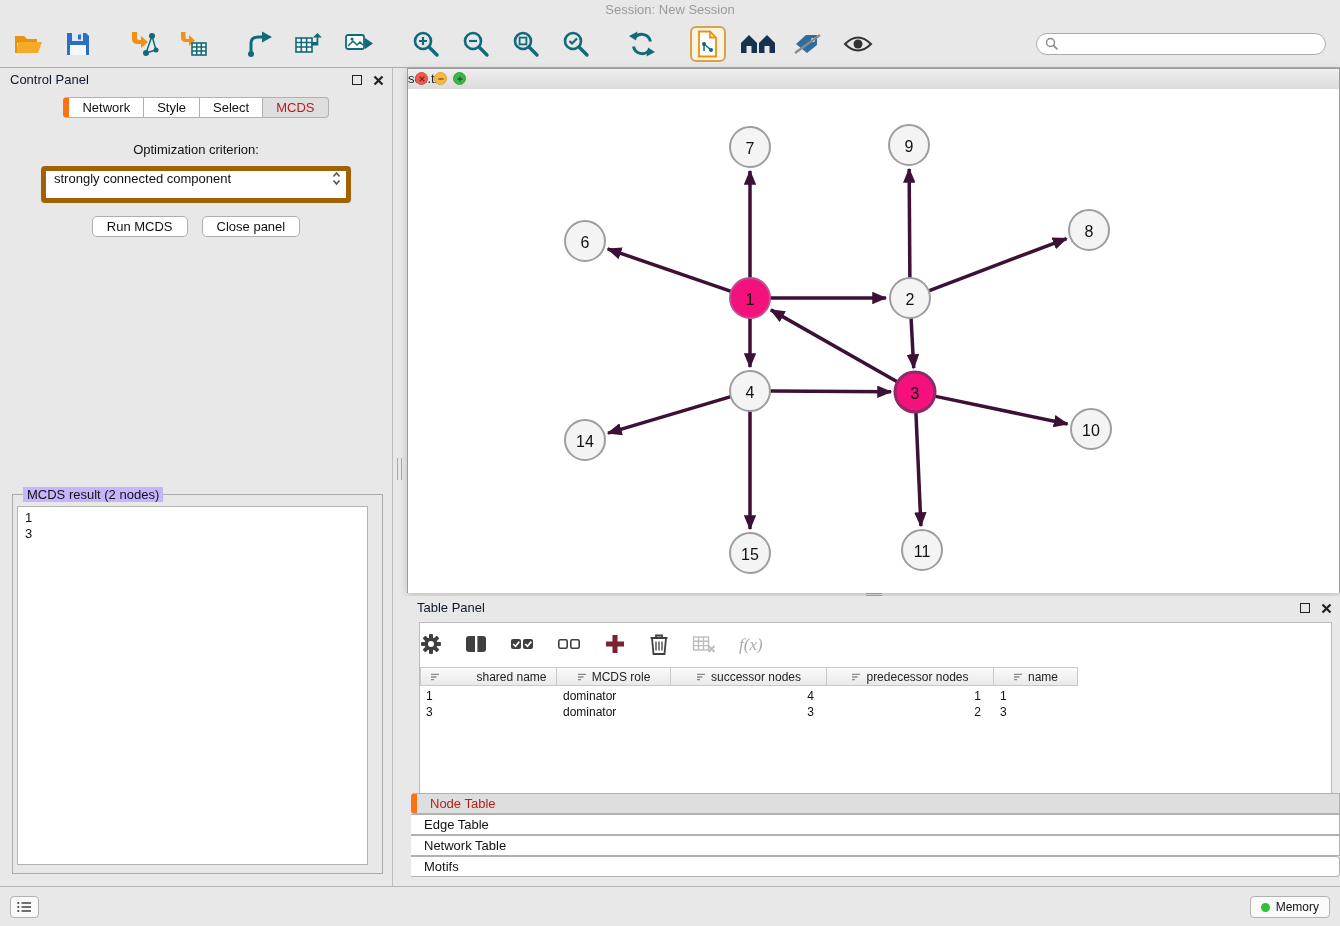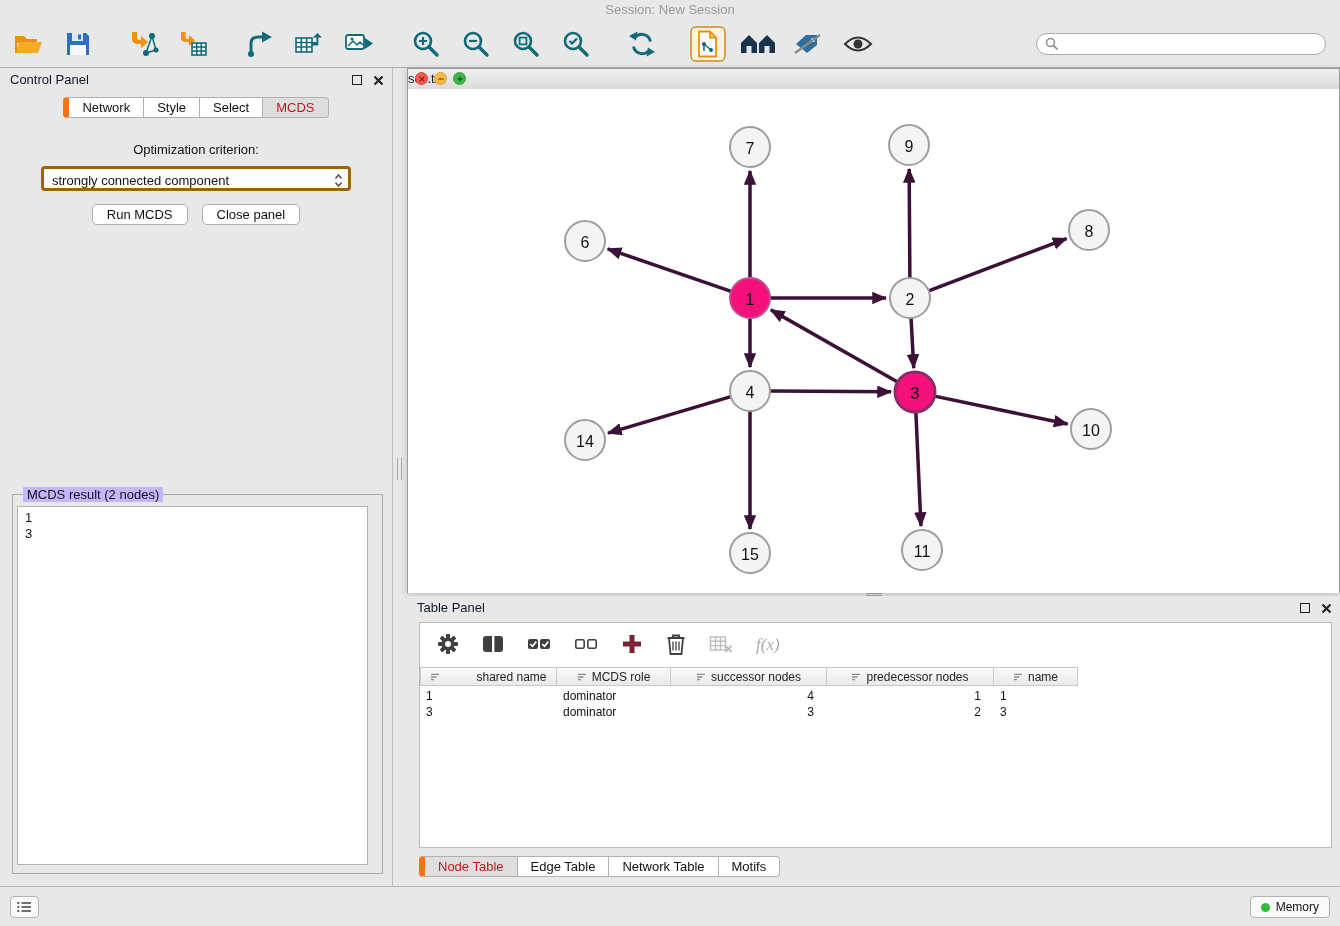--- a/index.html
+++ b/index.html
@@ -37,22 +37,22 @@
   
   .control-panel { position:absolute; left:0; top:68px; width:393px; height:818px;
     background:#e8e8e8; border-right:1px solid #bdbdbd; }
   .seg-tabs { display:flex; justify-content:center; margin-top:5px; }
   .seg-tab { height:21px; line-height:19px; padding:0 13px; background:#fff;
     border:1px solid #b1b1b1; border-left:none; font-size:13px; color:#111; cursor:default; }
   .seg-tab:first-child { border-left:6px solid #f97316; border-radius:4px 0 0 4px; }
   .seg-tab:last-child { border-radius:0 4px 4px 0; }
   .seg-tab.active { background:#dedede; color:#b91c1c; }
   .opt-label { text-align:center; margin-top:24px; font-size:13px; }
-  .dropdown { margin:9px auto 0; width:310px; height:25px; background:#fff;
-    border:3px solid #a16207; border-radius:4px; display:flex; align-items:flex-end;
+  .dropdown { margin:9px auto 0; width:310px; height:37px; background:#fff;
+    border:5px solid #a16207; border-radius:4px; display:flex; align-items:flex-start;
     padding:0 5px 0 8px; font-size:13px; }
   .dd-arrows { margin-left:auto; display:flex; }
   .btn-row { display:flex; justify-content:center; gap:14px; margin-top:13px; }
   .pbtn { height:21px; padding:0 14px; background:#fff; border:1px solid #aeaeae;
     border-radius:5px; font-size:13px; color:#111; font-family:"Liberation Sans", sans-serif; }
   .result-group { position:absolute; left:12px; right:9px; top:426px; bottom:12px;
     border:1px solid #ababab; }
   .result-legend { position:absolute; top:-8px; left:10px; background:#c4b5fd;
     padding:0 4px; font-size:13px; }
   .result-box { position:absolute; left:4px; right:14px; top:11px; bottom:8px;
@@ -77,32 +77,32 @@
     align-items:center; justify-content:center; margin-right:6px; }
   .tl-red { background:#f15b51; border:1px solid #d84b41; }
   .tl-yellow { background:#f7b844; border:1px solid #dba337; }
   .tl-green { background:#3eb54a; border:1px solid #35a03f; }
   .net-canvas { position:absolute; left:0; top:20px; width:931px; height:504px; background:#fff; }
 
   
   .table-panel { position:absolute; left:407px; top:596px; width:933px; height:290px; background:#e8e8e8; }
   .table-frame { position:absolute; left:12px; right:8px; top:26px; bottom:38px;
     background:#fff; border:1px solid #bcbcbc; display:flex; flex-direction:column; }
-  .table-toolbar { height:44px; display:flex; align-items:center; gap:23px; padding-left:17px; }
+  .table-toolbar { height:44px; display:flex; align-items:center; gap:23px; }
   .fx { font-family:"Liberation Serif", serif; font-style:italic; font-size:17px; color:#a9a9a9; }
   .grid-header { display:flex; height:19px; }
   .gh-cell { height:19px; display:flex; align-items:center; justify-content:center; gap:5px;
     background:linear-gradient(#fbfbfb,#e9e9e9); border:1px solid #c9c9c9; border-left:none;
     font-size:12px; color:#222; }
   .gh-cell:first-child { border-left:1px solid #c9c9c9;gap:36px; }
   .grid-body { flex:1; background:#fff; padding-top:2px; }
   .grid-row { display:flex; height:16px; align-items:center; font-size:12px; }
   .cell { padding:0 6px; overflow:hidden; white-space:nowrap; }
   .cell.right { text-align:right; padding-right:13px; }
-  .table-tabs { position:absolute; bottom:9px; left:12px; right:0; display:flex; justify-content:flex-start; }
+  .table-tabs { position:absolute; bottom:9px; left:4px; right:0; display:flex; justify-content:flex-end;flex-direction:column; }
 
   
   .statusbar { position:absolute; left:0; right:0; bottom:0; height:40px;
     border-top:1px solid #b5b5b5; background:#e8e8e8; }
   .list-btn { position:absolute; left:10px; top:9px; width:29px; height:22px;
     background:#fafafa; border:1px solid #b2b2b2; border-radius:4px;
     display:flex; align-items:center; justify-content:center; }
   .memory-btn { position:absolute; right:10px; top:9px; height:22px;
     background:#fafafa; border:1px solid #b2b2b2; border-radius:4px;
     display:flex; align-items:center; gap:6px; padding:0 10px; font-size:12px; }

